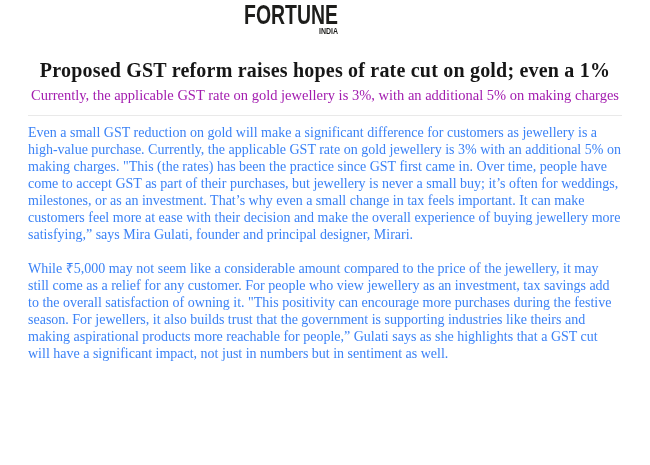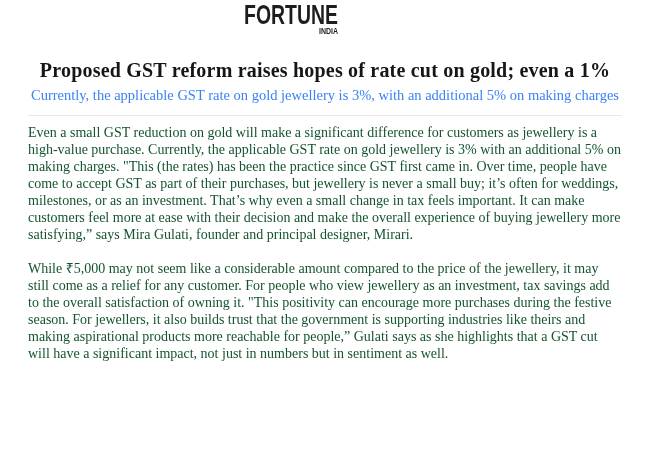--- a/index.html
+++ b/index.html
@@ -37,38 +37,38 @@
     color: #161616;
   }
   .hl-line { display: block; white-space: nowrap; }
 
   
   .standfirst {
     margin: 3px 0 0;
     text-align: center;
     font-size: 14.5px;
     line-height: 17.5px;
-    color: #3b82f6;
+    color: #a21caf;
     white-space: nowrap;
   }
 
   .divider {
     margin: 10px 28px 0;
     border: none;
     border-top: 1px solid #e9e9e9;
     height: 0;
   }
 
   
   .body-copy { margin: 8px 28px 0; }
   .para {
     margin: 0 0 17px;
     font-size: 14px;
     line-height: 17px;
-    color: #14532d;
+    color: #3b82f6;
     text-align: left;
   }
 </style>
 </head>
 <body>
 
 <div class="page">
 
   <header class="masthead">
     <a class="logo">

